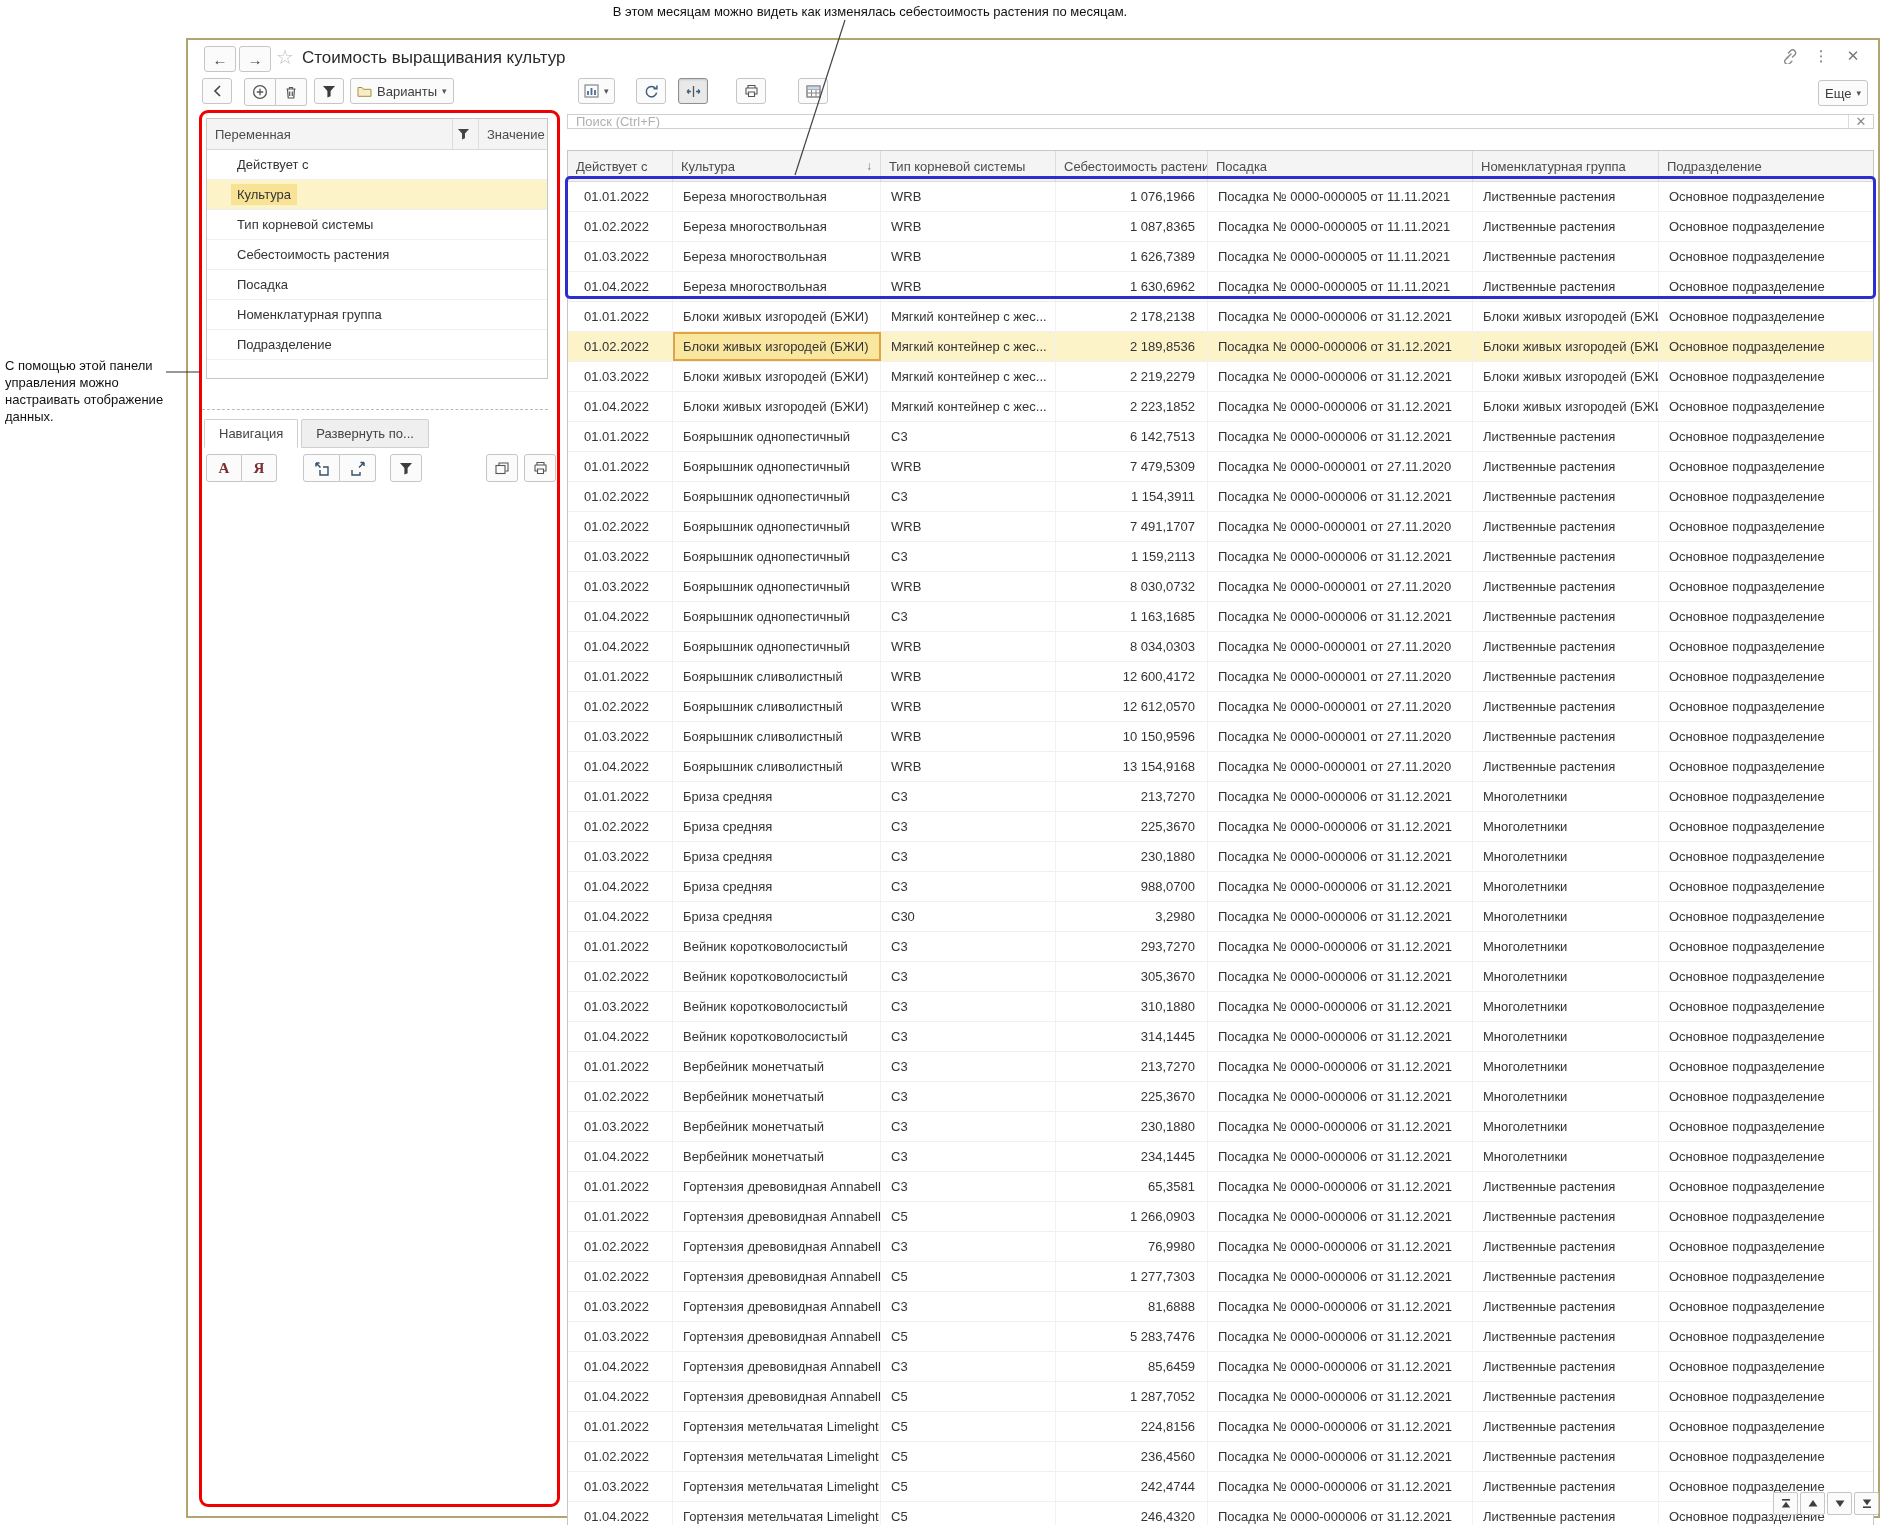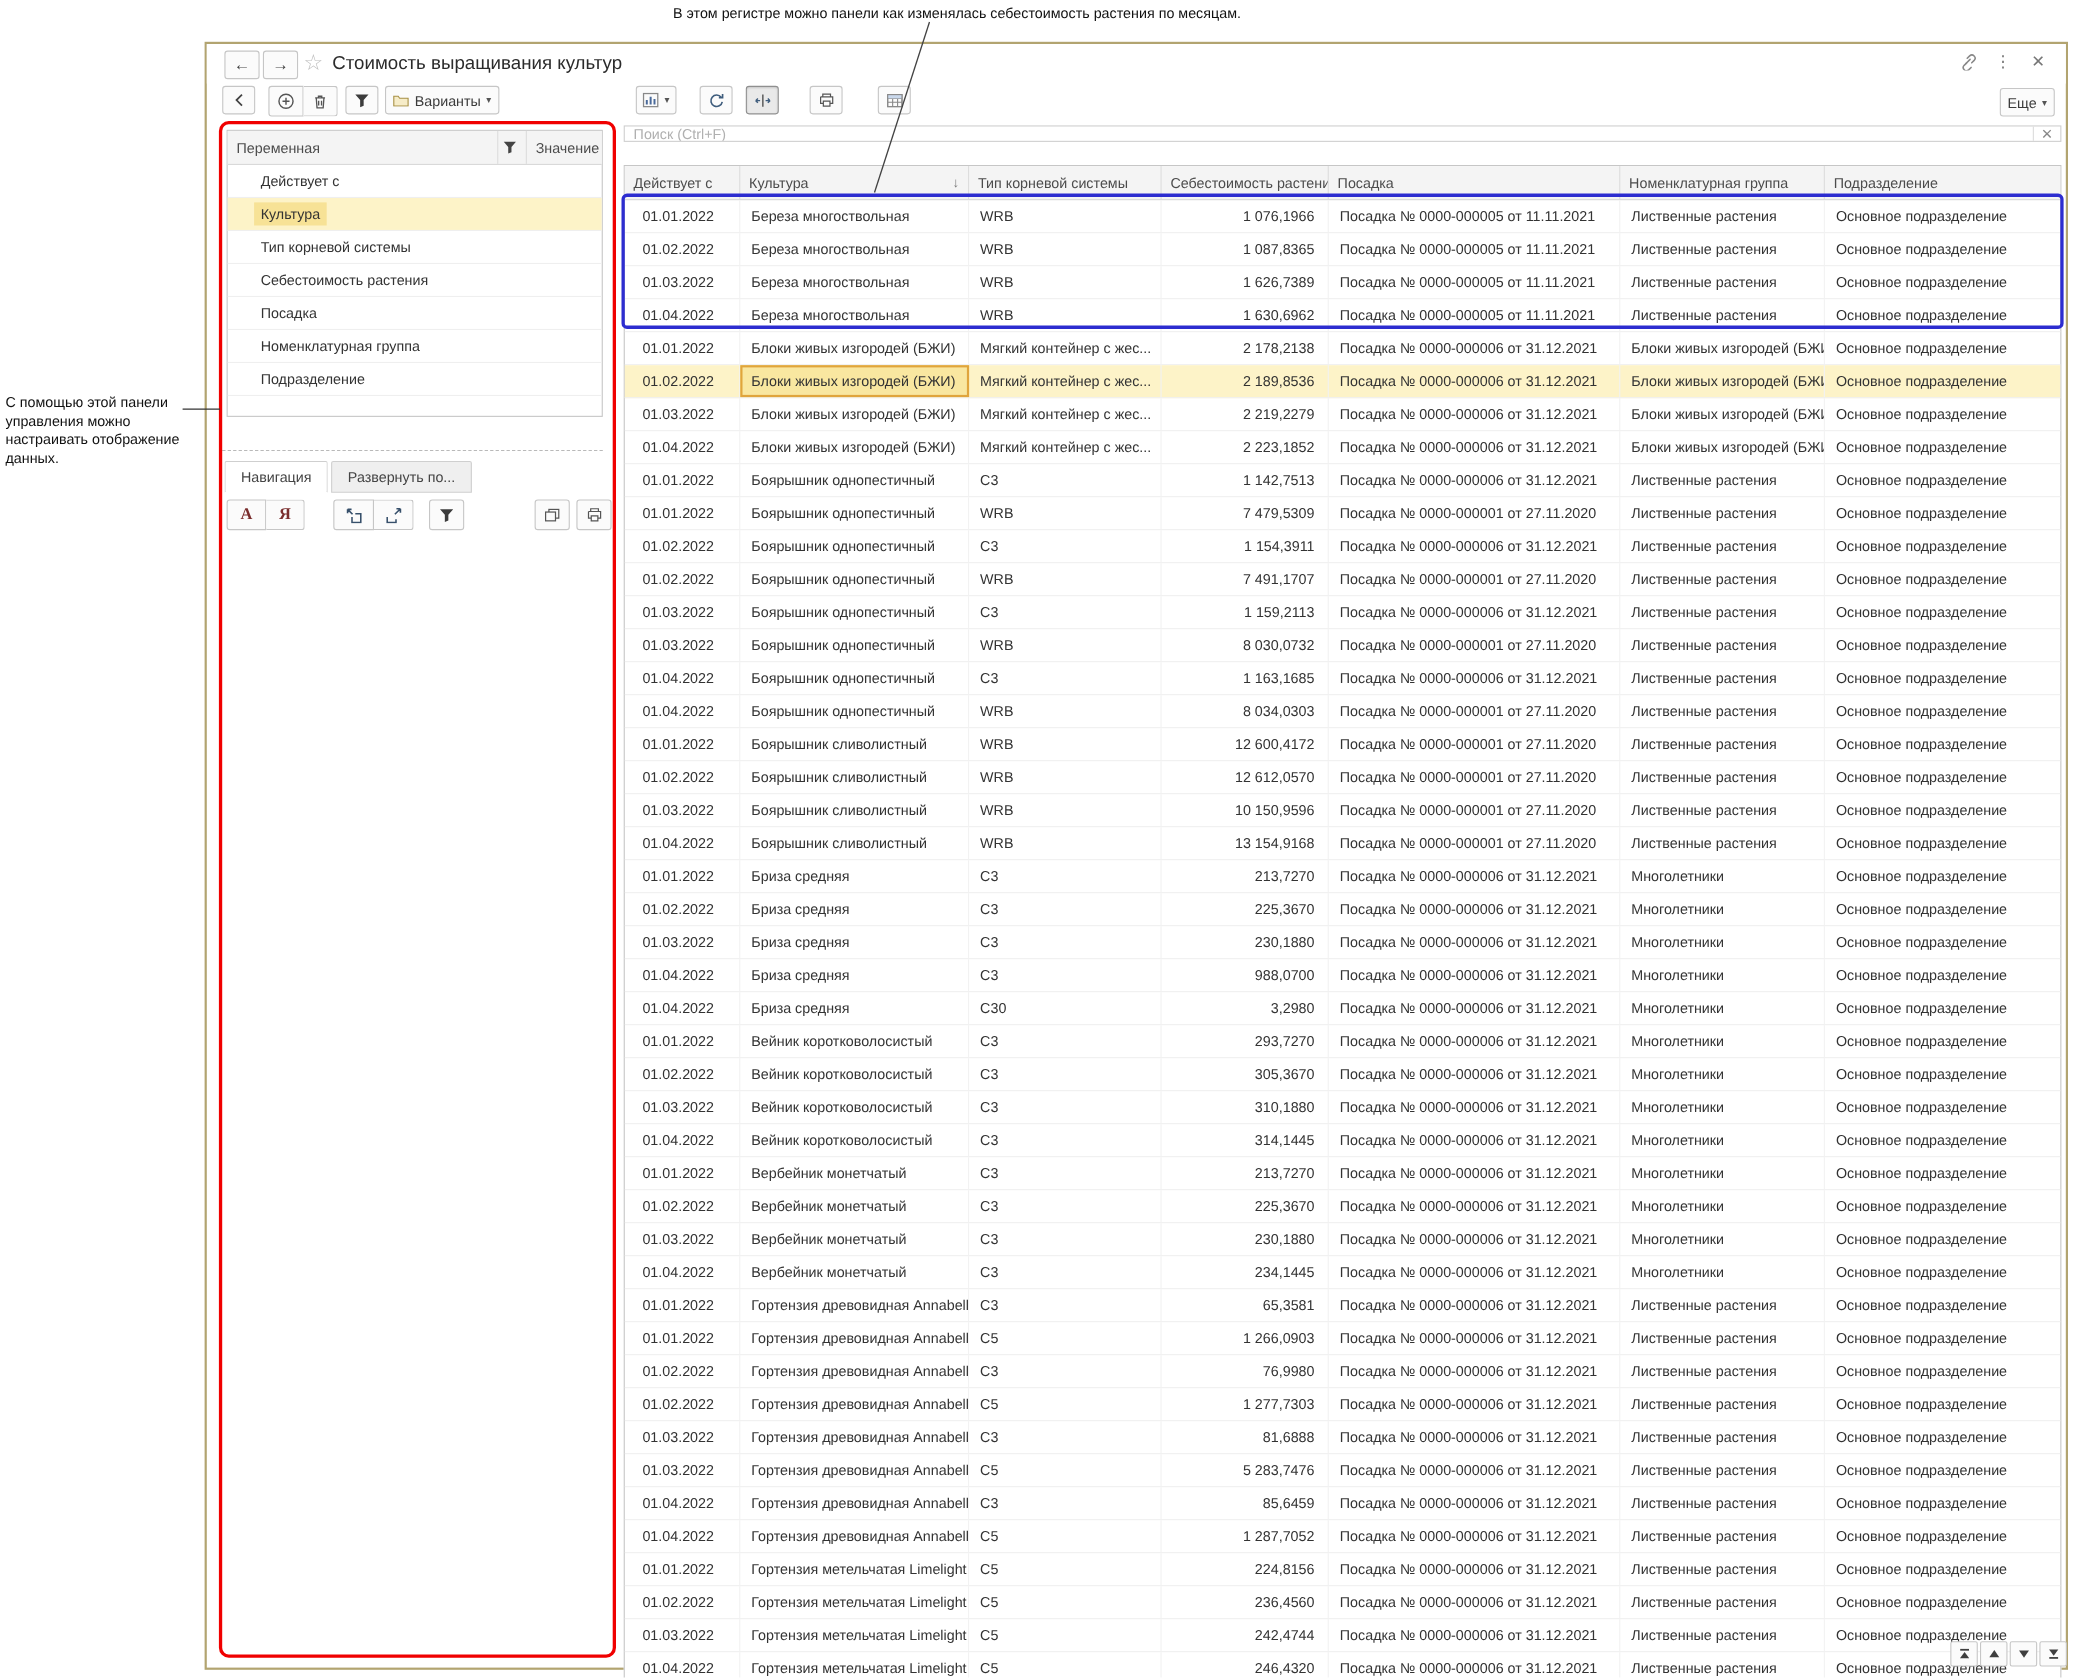--- a/index.html
+++ b/index.html
@@ -96,21 +96,21 @@
   
   .foot{left:1585px;top:1452px;display:flex;gap:2px;}
   .fbtn{width:23px;height:21px;display:flex;align-items:center;justify-content:center;
         background:#fbfbfb;border:1px solid #c6c6c6;border-radius:2px;cursor:pointer;}
 
   svg{display:block;}
 </style>
 </head>
 <body>
 
-<div class="ann ann-top">В этом регистре можно панели как изменялась себестоимость растения по месяцам.</div>
+<div class="ann ann-top">В этом месяцам можно видеть как изменялась себестоимость растения по месяцам.</div>
 <div class="ann ann-left">С помощью этой панели управления можно настраивать отображение данных.</div>
 <svg class="callout-svg">
   <line x1="845" y1="20" x2="795" y2="175" stroke="#444" stroke-width="1.2"></line>
   <line x1="166" y1="372" x2="200" y2="372" stroke="#333" stroke-width="1.2"></line>
 </svg>
 
 <div class="win">
 
   <div class="abs titlebar">
     <div class="abs" style="left:16px;top:6px;display:flex;gap:3px;">
@@ -420,21 +420,21 @@
           <div class="mt-cell">Мягкий контейнер с жес...</div>
           <div class="mt-cell num">2 223,1852</div>
           <div class="mt-cell">Посадка № 0000-000006 от 31.12.2021</div>
           <div class="mt-cell">Блоки живых изгородей (БЖИ)</div>
           <div class="mt-cell">Основное подразделение</div>
         </div>
         <div class="mt-row">
           <div class="mt-cell">01.01.2022</div>
           <div class="mt-cell">Боярышник однопестичный</div>
           <div class="mt-cell">C3</div>
-          <div class="mt-cell num">1 142,7513</div>
+          <div class="mt-cell num">6 142,7513</div>
           <div class="mt-cell">Посадка № 0000-000006 от 31.12.2021</div>
           <div class="mt-cell">Лиственные растения</div>
           <div class="mt-cell">Основное подразделение</div>
         </div>
         <div class="mt-row">
           <div class="mt-cell">01.01.2022</div>
           <div class="mt-cell">Боярышник однопестичный</div>
           <div class="mt-cell">WRB</div>
           <div class="mt-cell num">7 479,5309</div>
           <div class="mt-cell">Посадка № 0000-000001 от 27.11.2020</div>

